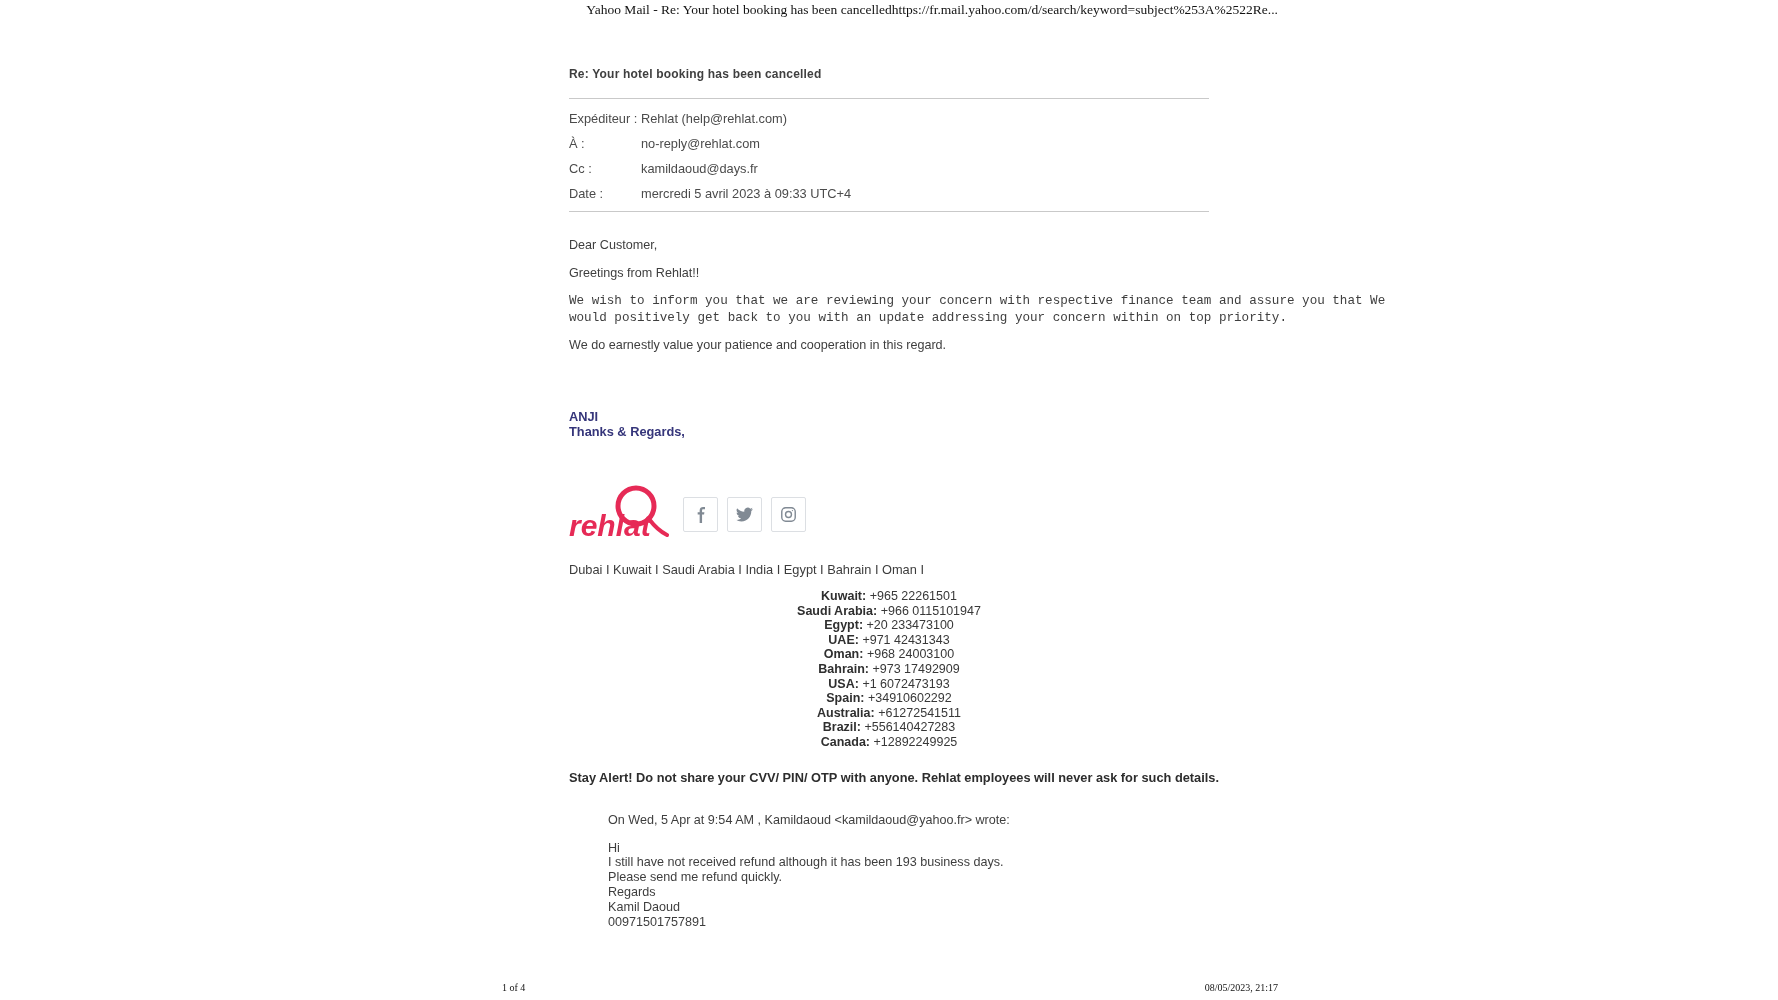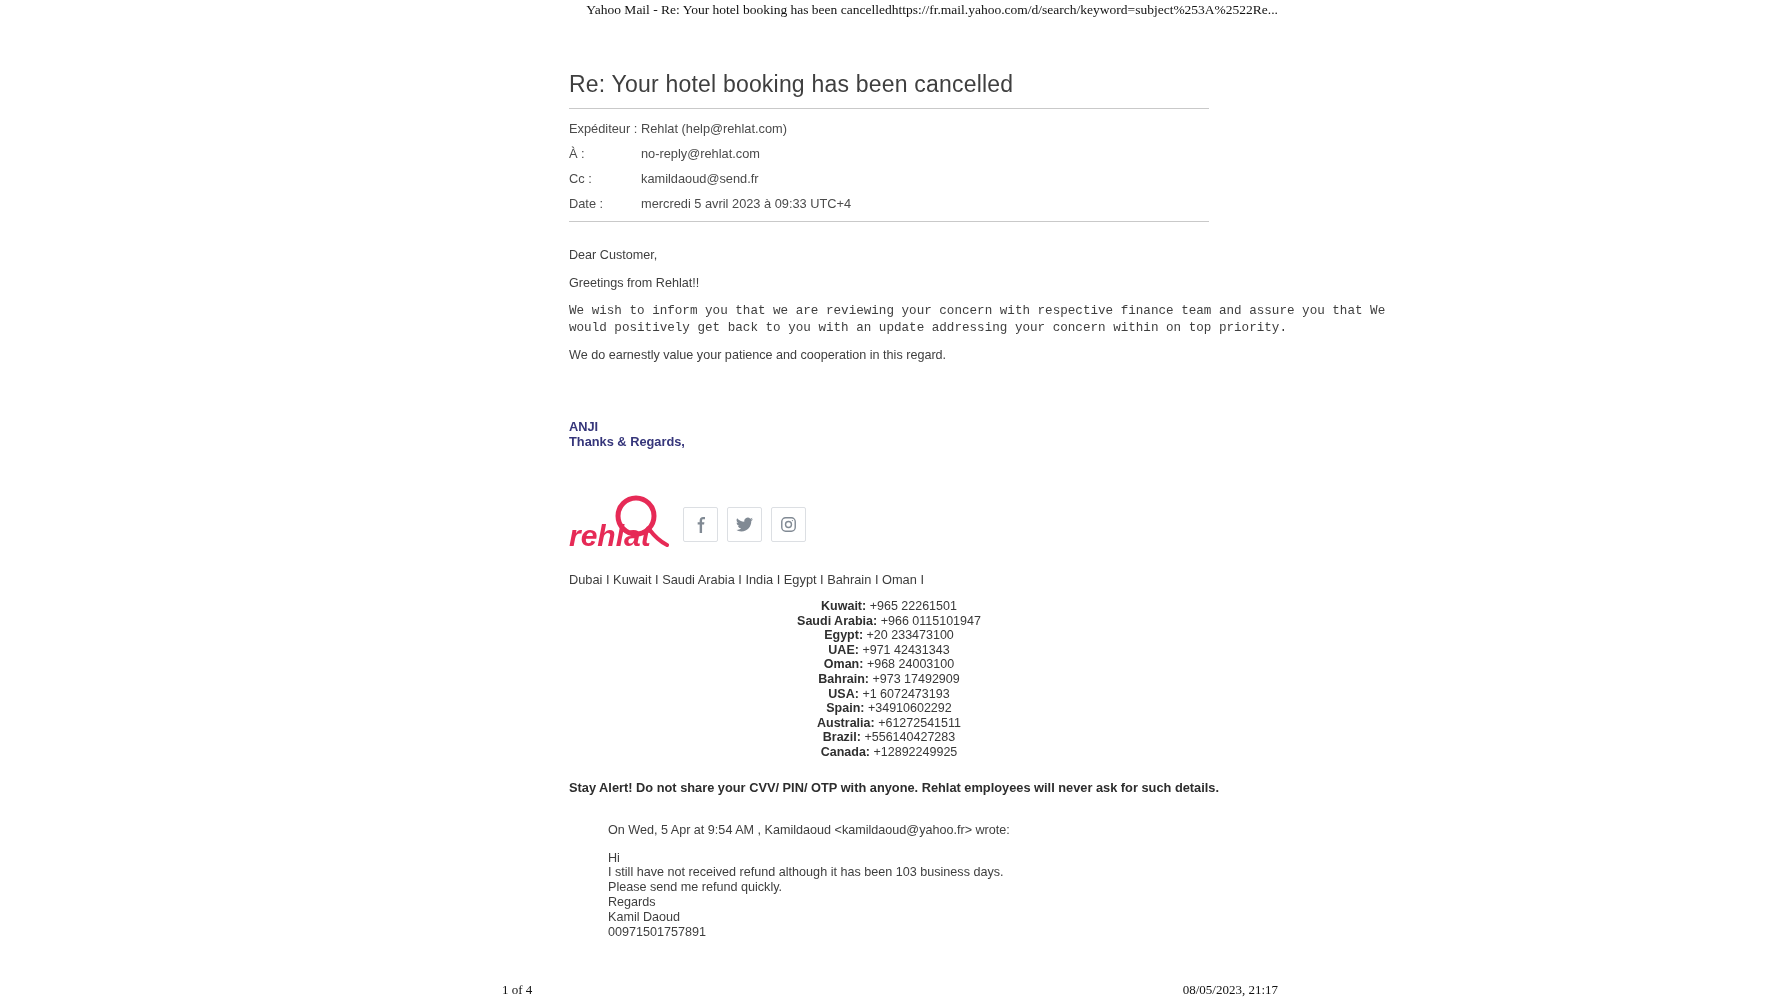--- a/index.html
+++ b/index.html
@@ -9,27 +9,27 @@
   }
   
   .print-header{
     position:absolute;top:2px;left:502px;width:776px;
     display:flex;justify-content:flex-end;
     font-family:"Liberation Serif", serif;font-size:13.5px;color:#121212;
   }
   .print-footer{
     position:absolute;top:982px;left:502px;width:776px;
     display:flex;justify-content:space-between;
-    font-family:"Liberation Serif", serif;font-size:13px;color:#121212;
+    font-family:"Liberation Serif", serif;font-size:10px;color:#121212;
   }
   
   .email{position:absolute;left:569px;top:62px;width:640px;}
   .subject{
-    font-size:23px;font-weight:400;color:#3f3f3f;letter-spacing:.2px;
-    margin:10px 0 12px 0;line-height:24px;
+    font-size:12px;font-weight:700;color:#3f3f3f;letter-spacing:.2px;
+    margin:0 0 12px 0;line-height:24px;
   }
   .rule{border:0;border-top:1px solid #c9c9c9;margin:0;}
   .fields{padding:7px 0 5px 0;}
   .field{display:flex;align-items:center;height:25px;font-size:12.8px;color:#4b4b4b;}
   .field .flabel{width:72px;flex:0 0 72px;}
   .body{padding-top:25px;font-size:12.6px;line-height:17px;color:#3e3e3e;}
   .body p{margin:0;white-space:nowrap;}
   .p-greet{margin:0 0 11px 0 !important;}
   .p-intro{margin:0 0 11px 0 !important;}
   .p-main{margin:0 0 10px 0 !important;font-family:Liberation Mono, monospace;}
@@ -69,21 +69,21 @@
     <div class="field">
       <span class="flabel">Expéditeur :</span>
       <span class="fvalue">Rehlat (help@rehlat.com)</span>
     </div>
     <div class="field">
       <span class="flabel">À :</span>
       <span class="fvalue">no-reply@rehlat.com</span>
     </div>
     <div class="field">
       <span class="flabel">Cc :</span>
-      <span class="fvalue">kamildaoud@send.fr</span>
+      <span class="fvalue">kamildaoud@days.fr</span>
     </div>
     <div class="field">
       <span class="flabel">Date :</span>
       <span class="fvalue">mercredi 5 avril 2023 à 09:33 UTC+4</span>
     </div>
   </div>
   <hr class="rule">
 
   <div class="body">
     <p class="p-greet">Dear Customer,</p>
@@ -139,21 +139,21 @@
     <div class="ph"><b>Brazil:</b> <span>+556140427283</span></div>
     <div class="ph"><b>Canada:</b> <span>+12892249925</span></div>
   </div>
 
   <div class="alert">Stay Alert! Do not share your CVV/ PIN/ OTP with anyone. Rehlat employees will never ask for such details.</div>
 
   <div class="quoted">
     <div class="quoted-intro">On Wed, 5 Apr at 9:54 AM , Kamildaoud &lt;kamildaoud@yahoo.fr&gt; wrote:</div>
     <div class="quoted-body">
       <div>Hi</div>
-      <div>I still have not received refund although it has been 103 business days.</div>
+      <div>I still have not received refund although it has been 193 business days.</div>
       <div>Please send me refund quickly.</div>
       <div>Regards</div>
       <div>Kamil Daoud</div>
       <div>00971501757891</div>
     </div>
   </div>
 
 </div>
 
 <div class="print-footer">

